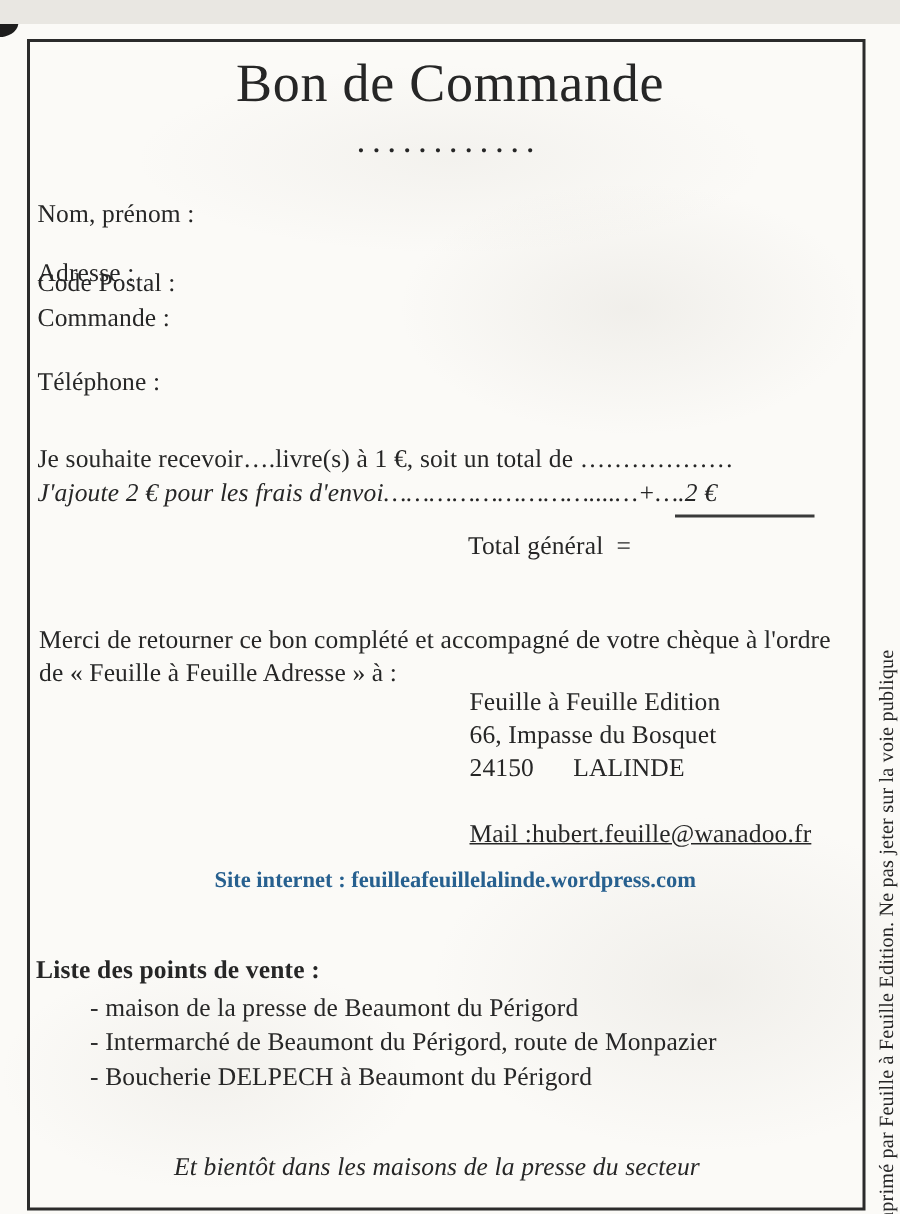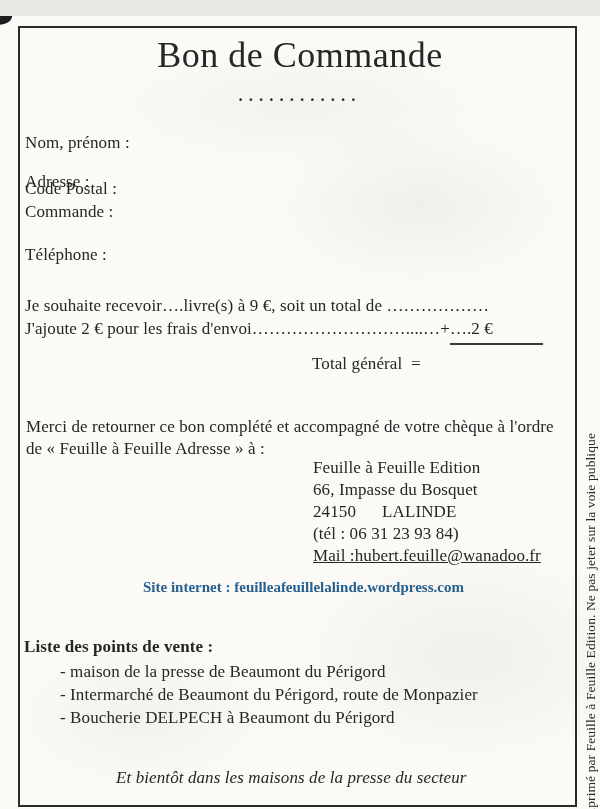--- a/index.html
+++ b/index.html
@@ -96,33 +96,32 @@
 
   <div class="title">Bon de Commande</div>
   <div class="title-dots">............</div>
 
   <div class="txt" style="left:25px; top:116px;">Nom, prénom :</div>
   <div class="txt" style="left:25px; top:155px;">Adresse :</div>
   <div class="txt" style="left:25px; top:162px;">Code Postal :</div>
   <div class="txt" style="left:25px; top:185px;">Commande :</div>
   <div class="txt" style="left:25px; top:228px;">Téléphone :</div>
 
-  <div class="txt" style="left:25px; top:279px;">Je souhaite recevoir….livre(s) à 9 €, soit un total de ………………</div>
-  <div class="txt" style="left:25px; top:302px;">J'ajoute 2 € pour les frais d'envoi………………………....…+….2 €</div>
+  <div class="txt" style="left:25px; top:279px;">Je souhaite recevoir….livre(s) à 1 €, soit un total de ………………</div>
+  <div class="txt" style="left:25px; top:302px;font-style:italic;">J'ajoute 2 € pour les frais d'envoi………………………....…+….2 €</div>
 
   <div class="rule"></div>
   <div class="txt" style="left:312px; top:337px;">Total général  =</div>
 
   <div class="txt" style="left:26px; top:400px;">Merci de retourner ce bon complété et accompagné de votre chèque à l'ordre</div>
   <div class="txt" style="left:26px; top:422px;">de « Feuille à Feuille Adresse » à :</div>
 
   <div class="txt" style="left:313px; top:441px;">Feuille à Feuille Edition</div>
   <div class="txt" style="left:313px; top:463px;">66, Impasse du Bosquet</div>
   <div class="txt" style="left:313px; top:485px;">24150      LALINDE</div>
-  <div class="txt" style="left:313px; top:507px;">(tél : 06 31 23 93 84)</div>
   <div class="txt" style="left:313px; top:529px;text-decoration:underline;">Mail :hubert.feuille@wanadoo.fr</div>
 
   <div class="website">Site internet : feuilleafeuillelalinde.wordpress.com</div>
 
   <div class="txt bold" style="left:24px; top:620px;">Liste des points de vente :</div>
   <div class="txt" style="left:60px; top:645px;">- maison de la presse de Beaumont du Périgord</div>
   <div class="txt" style="left:60px; top:691px;">- Boucherie DELPECH à Beaumont du Périgord</div>
   <div class="txt" style="left:60px; top:668px;">- Intermarché de Beaumont du Périgord, route de Monpazier</div>
   <div class="txt" style="left:116px; top:751px;font-style:italic;">Et bientôt dans les maisons de la presse du secteur</div>
 

